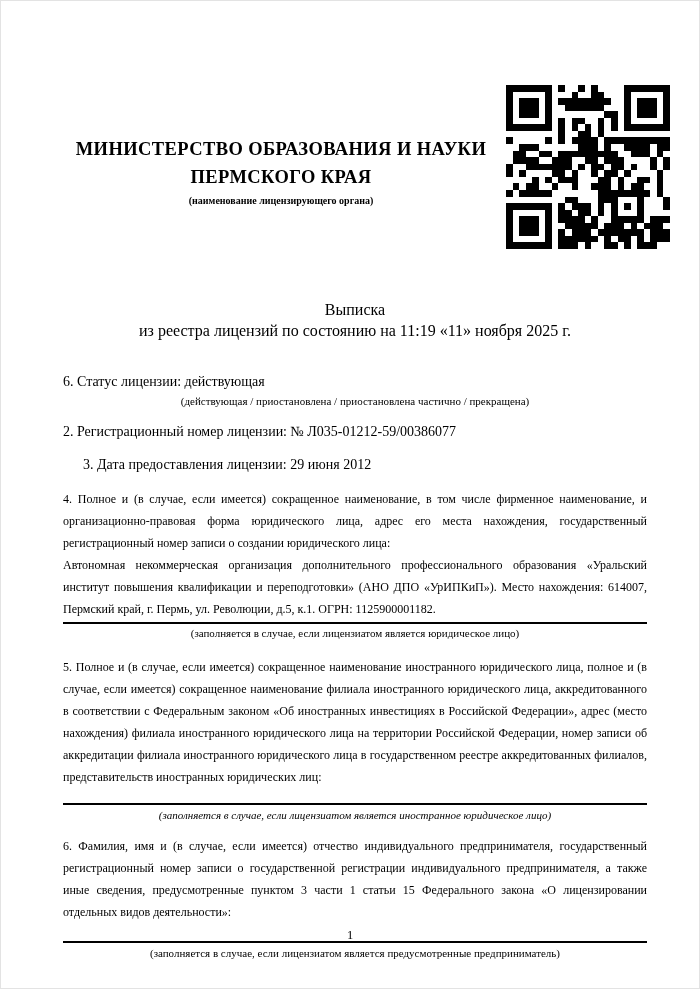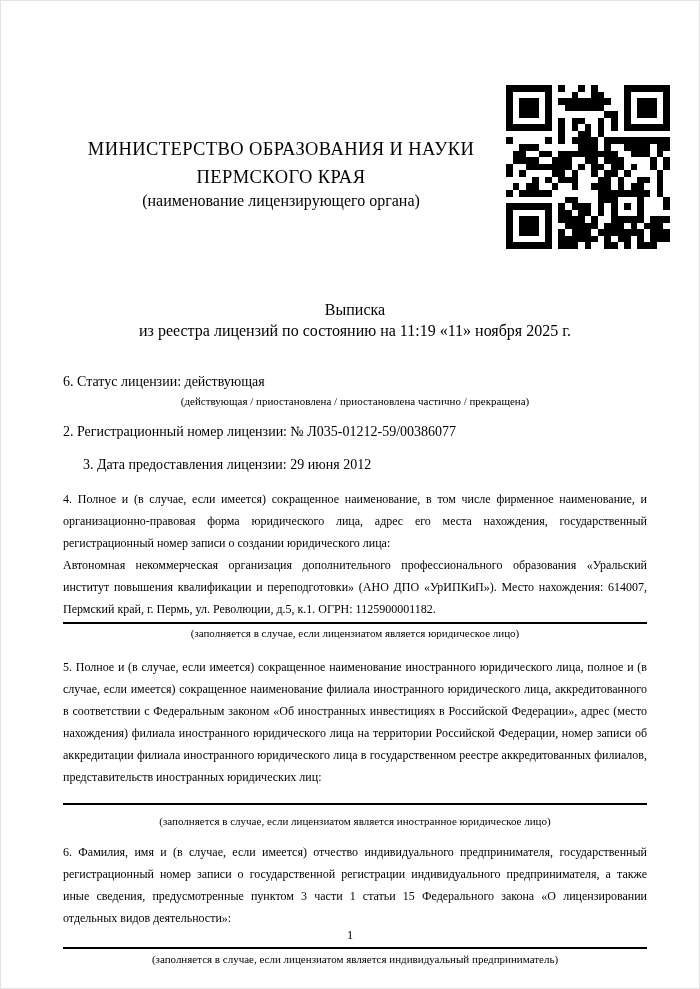--- a/index.html
+++ b/index.html
@@ -18,29 +18,30 @@
 
   
   .ministry {
     position: absolute;
     top: 134px;
     left: 68px;
     width: 424px;
     text-align: center;
   }
   .ministry-name {
-    font-weight: normal;
+    font-weight: bold;
     font-size: 18.5px;
     line-height: 28px;
     letter-spacing: 0.4px;
   }
   .ministry-caption {
-    font-size: 16px;
+    font-size: 10px;
     line-height: 14px;
     margin-top: 3px;
+    font-weight: bold;
   }
 
   .qr {
     position: absolute;
     top: 84px;
     left: 505px;
     width: 164px;
     height: 164px;
   }
   .qr svg { display: block; }
@@ -76,21 +77,21 @@
 
   .i1 { margin-top: 31px; }
   .i1 .caption { margin-top: 3px; }
   .i2 { margin-top: 14px; }
   .i3 { margin-top: 13px; margin-left: 20px; }
   .i4 { margin-top: 13px; }
   .i4 .rule { margin-top: 2px; }
   .i4 .caption { margin-top: 3px; }
   .i5 { margin-top: 16px; }
   .i5 .rule { margin-top: 15px; }
-  .i5 .caption { margin-top: 10px; }
+  .i5 .caption { margin-top: 4px; font-style: italic; }
   .i6 { margin-top: 13px; }
   .i6 .rule { margin-top: 18px; }
   .i6 .caption { margin-top: 4px; }
   .i7 { margin-top: 27px; }
 
   .page-number {
     position: absolute;
     left: 0;
     right: 0;
     top: 927px;
@@ -490,21 +491,21 @@
 
     <div class="item i5">
       <div class="item-text">5. Полное и (в случае, если имеется) сокращенное наименование иностранного юридического лица, полное и (в случае, если имеется) сокращенное наименование филиала иностранного юридического лица, аккредитованного в соответствии с Федеральным законом «Об иностранных инвестициях в Российской Федерации», адрес (место нахождения) филиала иностранного юридического лица на территории Российской Федерации, номер записи об аккредитации филиала иностранного юридического лица в государственном реестре аккредитованных филиалов, представительств иностранных юридических лиц:</div>
       <div class="rule"></div>
       <div class="caption">(заполняется в случае, если лицензиатом является иностранное юридическое лицо)</div>
     </div>
 
     <div class="item i6">
       <div class="item-text">6. Фамилия, имя и (в случае, если имеется) отчество индивидуального предпринимателя, государственный регистрационный номер записи о государственной регистрации индивидуального предпринимателя, а также иные сведения, предусмотренные пунктом 3 части 1 статьи 15 Федерального закона «О лицензировании отдельных видов деятельности»:</div>
       <div class="rule"></div>
-      <div class="caption">(заполняется в случае, если лицензиатом является индивидуальный предприниматель)</div>
+      <div class="caption">(заполняется в случае, если лицензиатом является предусмотренные предприниматель)</div>
     </div>
 
     <div class="item i7">
       <div class="item-line">7. Идентификационный номер налогоплательщика: 5904988880</div>
     </div>
   </div>
 
   <div class="page-number">1</div>
 
 </div>

